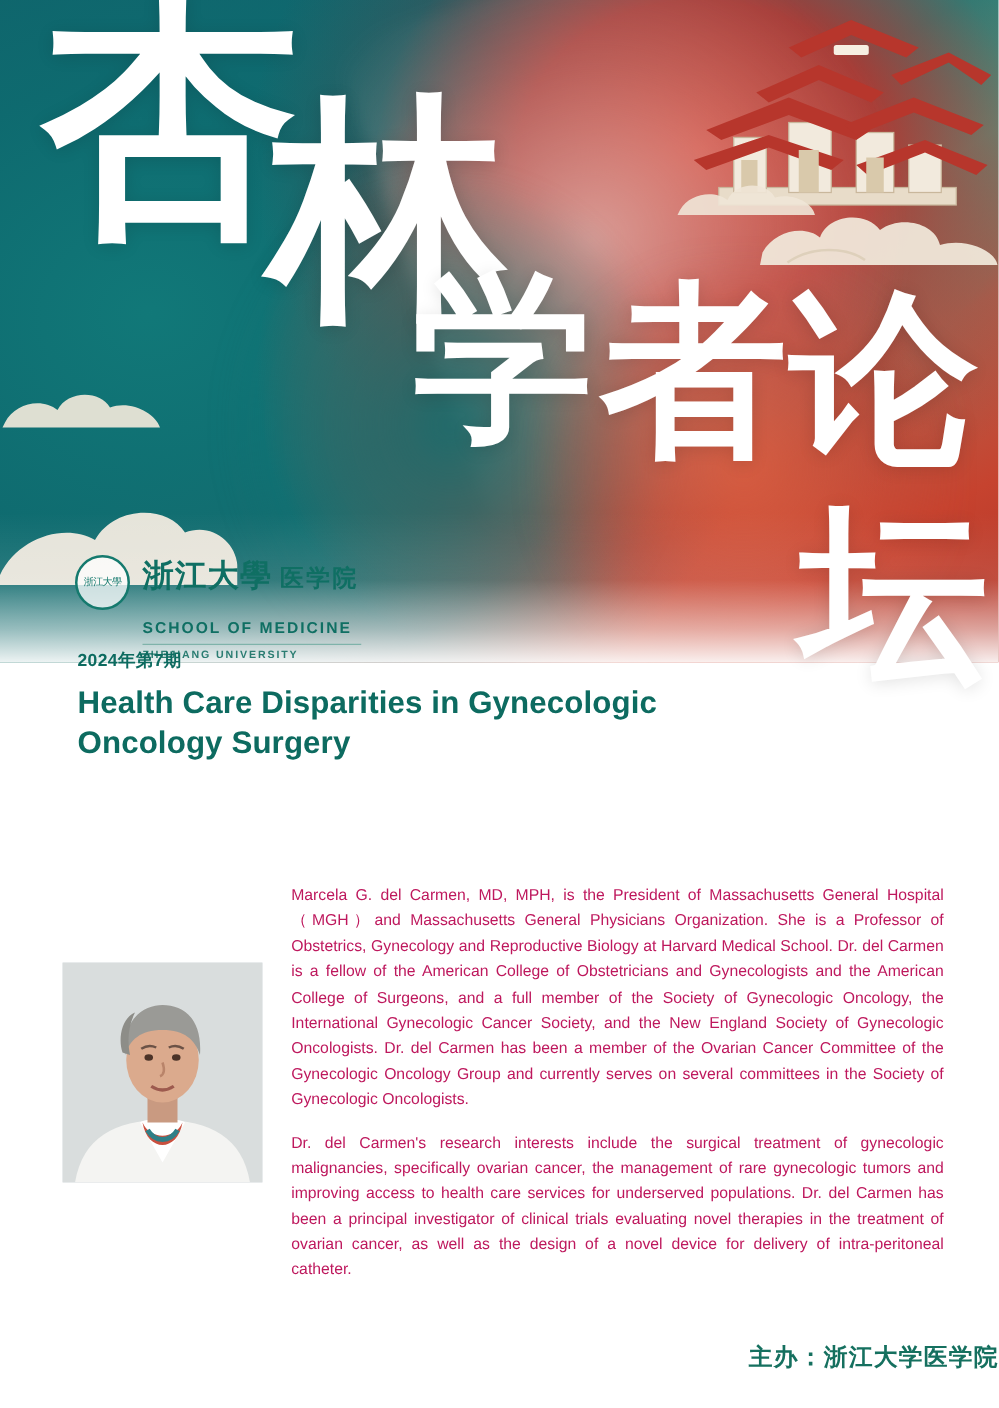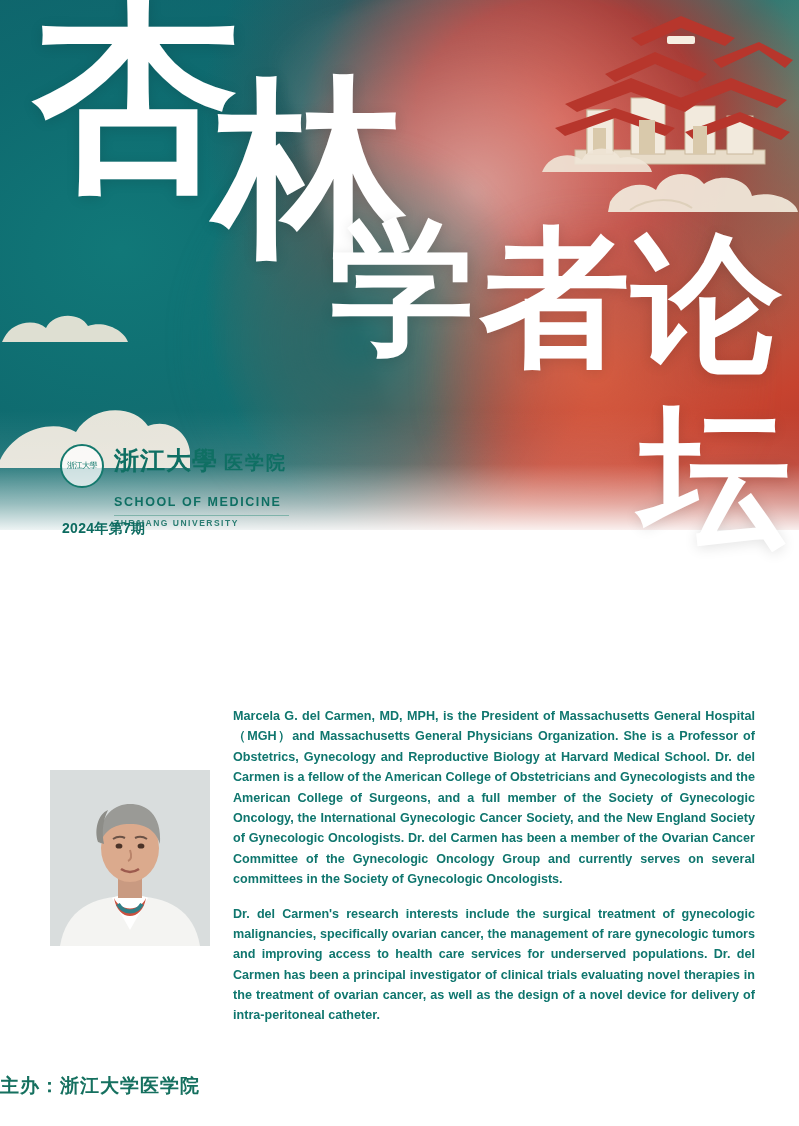--- a/index.html
+++ b/index.html
@@ -167,34 +167,34 @@
     width: 160px; height: 176px;
     background: #d8dcdd;
     overflow: hidden;
   }
 
   
   .body-col {
     position: absolute;
     left: 233px; top: 706px;
     width: 522px;
-    color: #0f766e;
+    color: #be185d;
     font-size: 12.6px;
     line-height: 1.62;
     text-align: justify;
-    font-weight: 700;
+    font-weight: 400;
   }
   .body-col p { margin: 0 0 14px 0; }
 
   
   .footer {
     position: absolute;
     left: 0; top: 1073px;
     width: 100%;
-    text-align: left;
+    text-align: right;
     font-family: "DejaVu Serif", "Liberation Serif", serif;
     font-size: 19px;
     font-weight: 700;
     color: #15705f;
     letter-spacing: 1px;
   }
 </style>
 </head>
 <body>
 
@@ -277,20 +277,21 @@
       <div class="logo-cn">
         <span class="logo-cn-main">浙江大學</span>
         <span class="logo-cn-sub">医学院</span>
       </div>
       <div class="logo-en1">SCHOOL OF MEDICINE</div>
       <div class="logo-en2">ZHEJIANG UNIVERSITY</div>
     </div>
   </div>
 
   <div class="issue">2024年第7期</div>
+  <div class="headline">Health Care Disparities in Gynecologic Oncology Surgery</div>
 
 
   <div class="portrait">
     <svg viewBox="0 0 160 176" width="160" height="176" aria-hidden="true">
       <rect x="0" y="0" width="160" height="176" fill="#d9dddd"></rect>
 
       <path d="M10 176 C16 140 42 126 80 126 C118 126 144 140 150 176 Z" fill="#f4f4f2"></path>
       <path d="M62 128 L80 160 L98 128 C92 124 68 124 62 128 Z" fill="#ffffff"></path>
 
       <path d="M64 128 C70 142 90 142 96 128 C92 152 68 152 64 128 Z" fill="#c9503f"></path>

